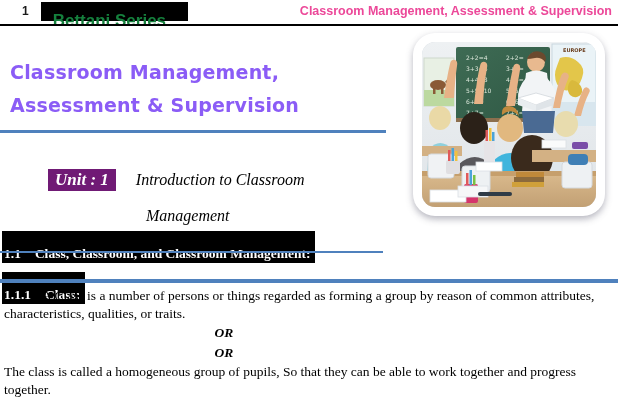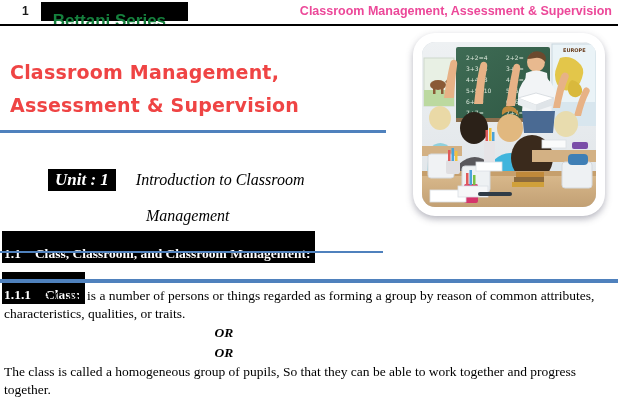--- a/index.html
+++ b/index.html
@@ -77,21 +77,21 @@
     height: 1.5px;
     background: #000000;
   }
 
   
   .chapter-title {
     position: absolute;
     left: 10px;
     top: 56px;
     width: 380px;
-    color: #ef4444;
+    color: #8b5cf6;
     font-family: "DejaVu Sans", "Liberation Sans", sans-serif;
     font-weight: bold;
     font-size: 19px;
     line-height: 33px;
     letter-spacing: 0.2px;
   }
   .chapter-title .line2 { display: block; }
 
   .title-rule {
     position: absolute;
@@ -107,21 +107,21 @@
     position: absolute;
     left: 48px;
     top: 168px;
     width: 330px;
   }
   .unit-line {
     display: block;
     line-height: 23px;
   }
   .unit-tag {
-    background: #000000;
+    background: #701a75;
     color: #ffffff;
     font-family: "Liberation Serif", "DejaVu Serif", serif;
     font-weight: bold;
     font-style: italic;
     font-size: 17px;
     padding: 1px 7px 2px 7px;
     white-space: nowrap;
   }
   .unit-text {
     color: #000000;

